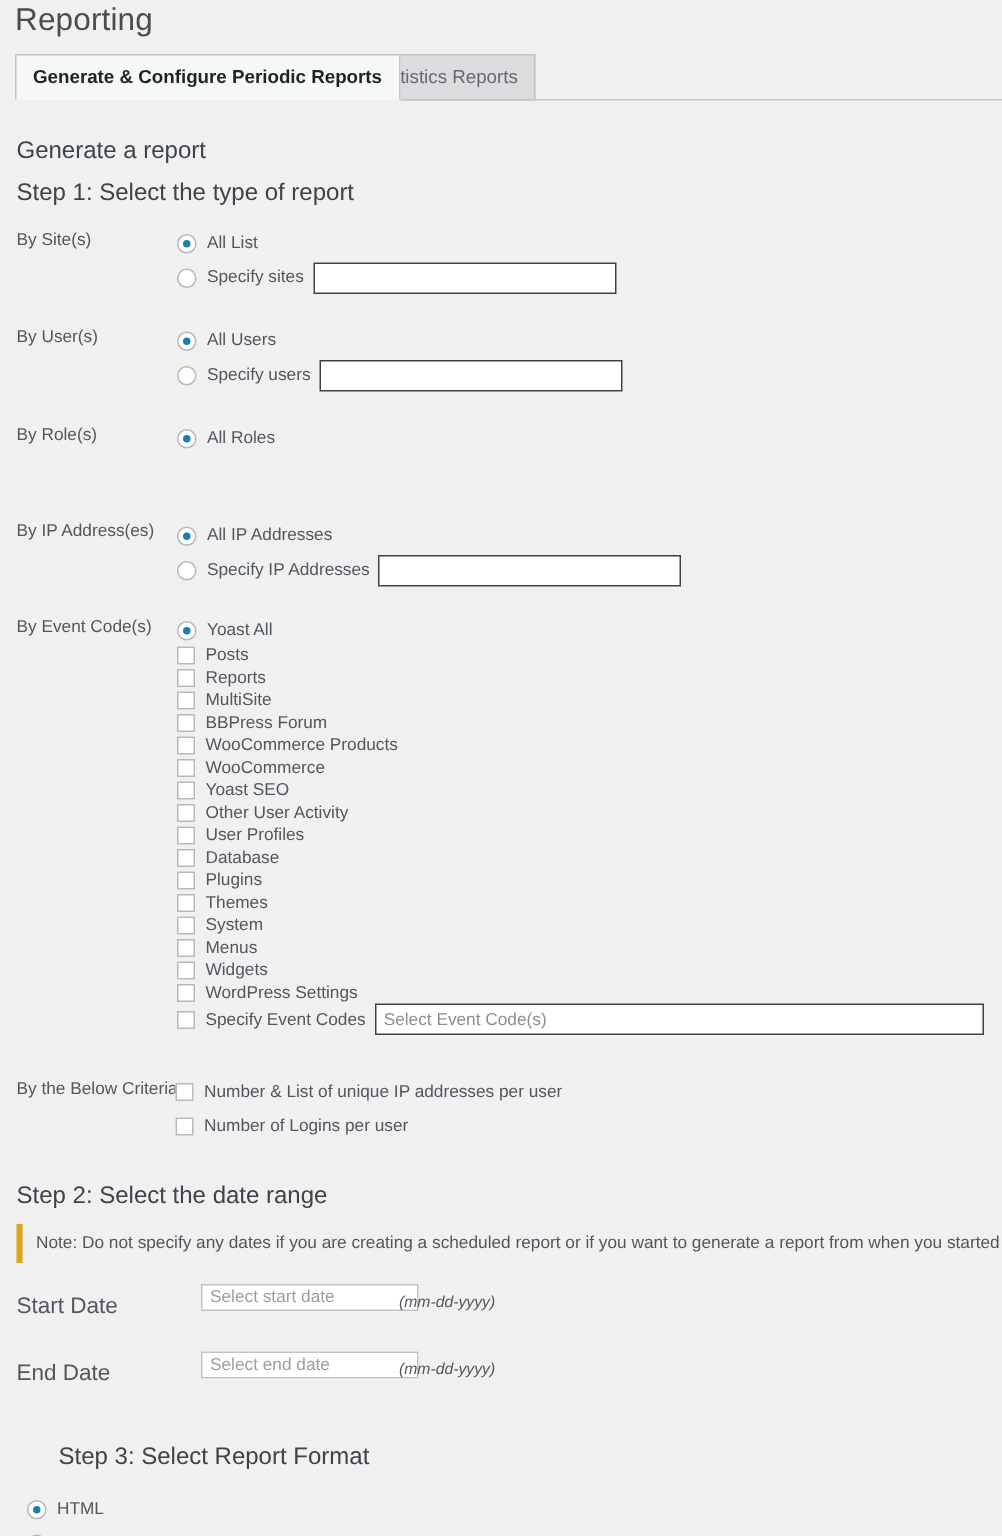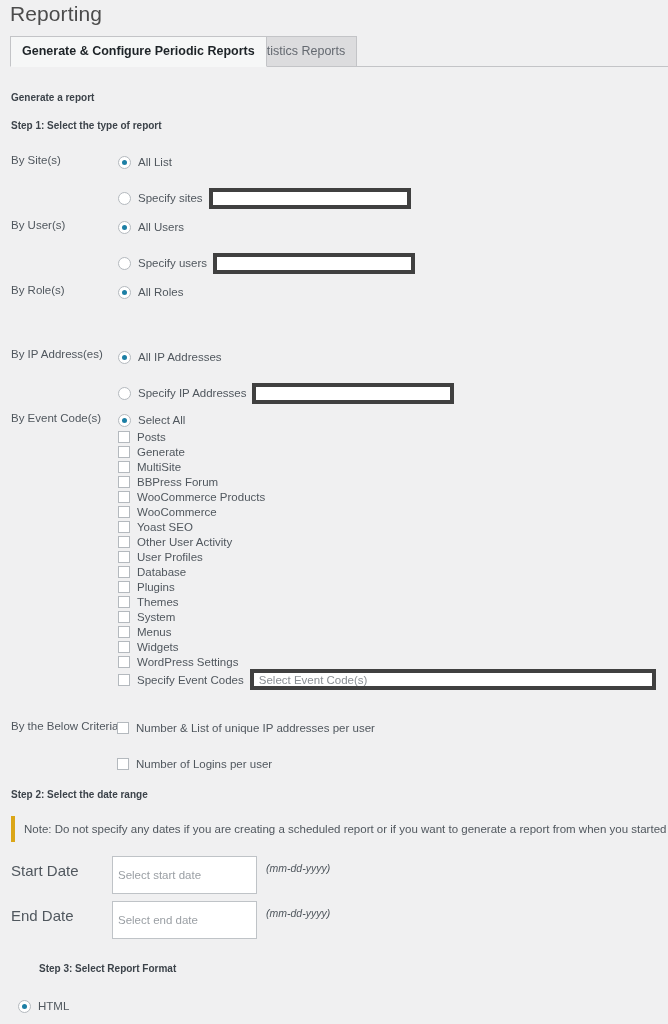--- a/index.html
+++ b/index.html
@@ -50,41 +50,41 @@
     left: 226px;
     background: #dcdcde;
     border-bottom-color: #c3c4c7;
     color: #646970;
     font-weight: 400;
   }
 
   
   .heading {
     position: absolute; left: 11px;
-    font-size: 10px; font-weight: 700; color: #3c434a;
+    font-size: 16px; font-weight: 400; color: #3c434a;
   }
   #h-generate { top: 92px; }
   #h-step1 { top: 120px; }
   #h-step2 { top: 789px; }
   #h-step3 { top: 963px; margin-left: 28px; }
 
   
   .row-label {
     position: absolute; left: 11px;
     font-size: 11.5px; color: #50575e;
   }
   .opts { position: absolute; left: 118px; }
 
   .opt {
     display: flex; align-items: center;
     height: 20px;
     font-size: 11.5px;
     color: #50575e;
   }
-  .opt + .opt { margin-top: 16px; }
+  .opt + .opt { margin-top: 3px; }
 
   .radio {
     width: 13px; height: 13px; flex: 0 0 13px;
     border-radius: 50%;
     border: 1px solid #b4b9be;
     background: #fff;
     margin-right: 7px;
     position: relative;
   }
   .radio.checked::after {
@@ -97,21 +97,21 @@
     width: 12px; height: 12px; flex: 0 0 12px;
     border: 1px solid #b4b9be;
     background: #fff;
     margin-right: 7px;
   }
   .opt-label { white-space: nowrap; }
 
   .textinput {
     height: 21px;
     background: #fff;
-    border: 4px solid #404040;
+    border: 1px solid #404040;
     margin-left: 6px;
     font-size: 11.5px;
     color: #8a8f94;
     display: flex; align-items: center;
     padding: 0 5px;
     font-family: "Liberation Sans", sans-serif;
   }
 
   
   #ip-sites   { width: 202px; }
@@ -134,22 +134,22 @@
     color: #50575e;
     white-space: nowrap;
   }
 
   
   .date-label {
     position: absolute; left: 11px;
     font-size: 15px; color: #50575e;
   }
   .date-input {
-    position: absolute; left: 112px;
-    width: 145px; height: 38px;
+    position: absolute; left: 134px;
+    width: 145px; height: 18px;
     background: #fff; border: 1px solid #bfc3c7;
     display: flex; align-items: center; padding: 0 5px;
     font-size: 11.5px; color: #9a9fa4;
   }
   .date-hint {
     position: absolute; left: 266px;
     font-size: 10.5px; font-style: italic; color: #50575e;
   }
 
   
@@ -219,30 +219,30 @@
       <span class="radio"></span>
       <span class="opt-label">Specify IP Addresses</span>
       <span class="textinput" id="ip-ips"></span>
     </div>
   </div>
 
   <div class="row-label" style="top:412px">By Event Code(s)</div>
   <div class="opts checklist" style="top:411px">
     <div class="opt" style="height:18px">
       <span class="radio checked"></span>
-      <span class="opt-label">Select All</span>
+      <span class="opt-label">Yoast All</span>
     </div>
     <div id="event-code-list">
         <div class="opt">
           <span class="checkbox"></span>
           <span class="opt-label">Posts</span>
         </div>
         <div class="opt">
           <span class="checkbox"></span>
-          <span class="opt-label">Generate</span>
+          <span class="opt-label">Reports</span>
         </div>
         <div class="opt">
           <span class="checkbox"></span>
           <span class="opt-label">MultiSite</span>
         </div>
         <div class="opt">
           <span class="checkbox"></span>
           <span class="opt-label">BBPress Forum</span>
         </div>
         <div class="opt">

